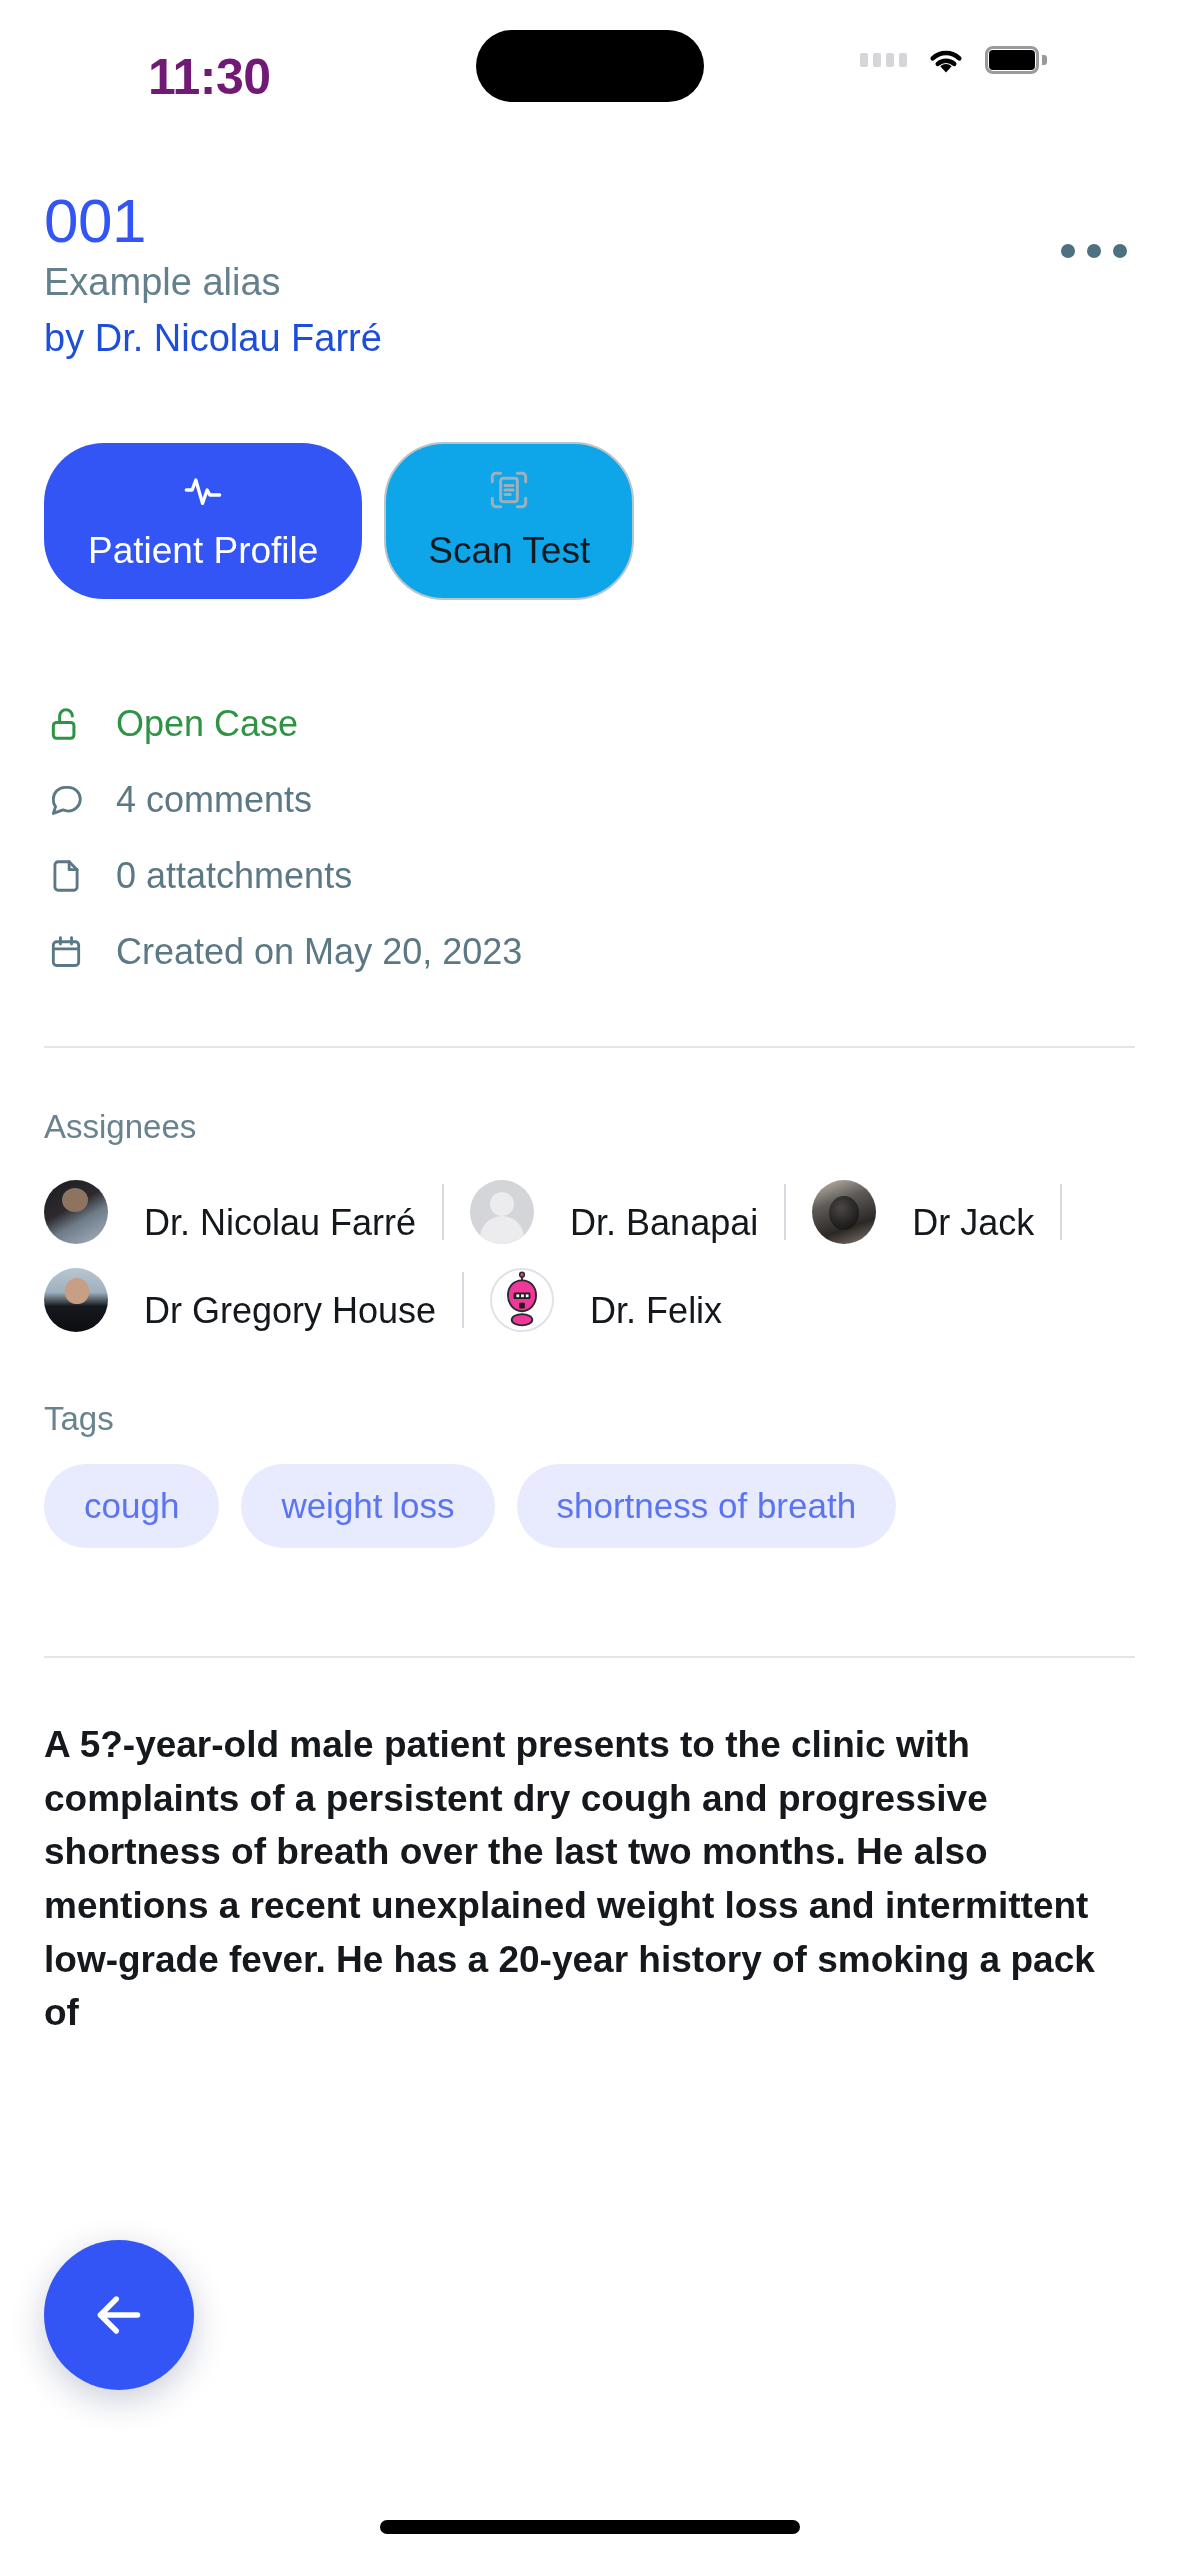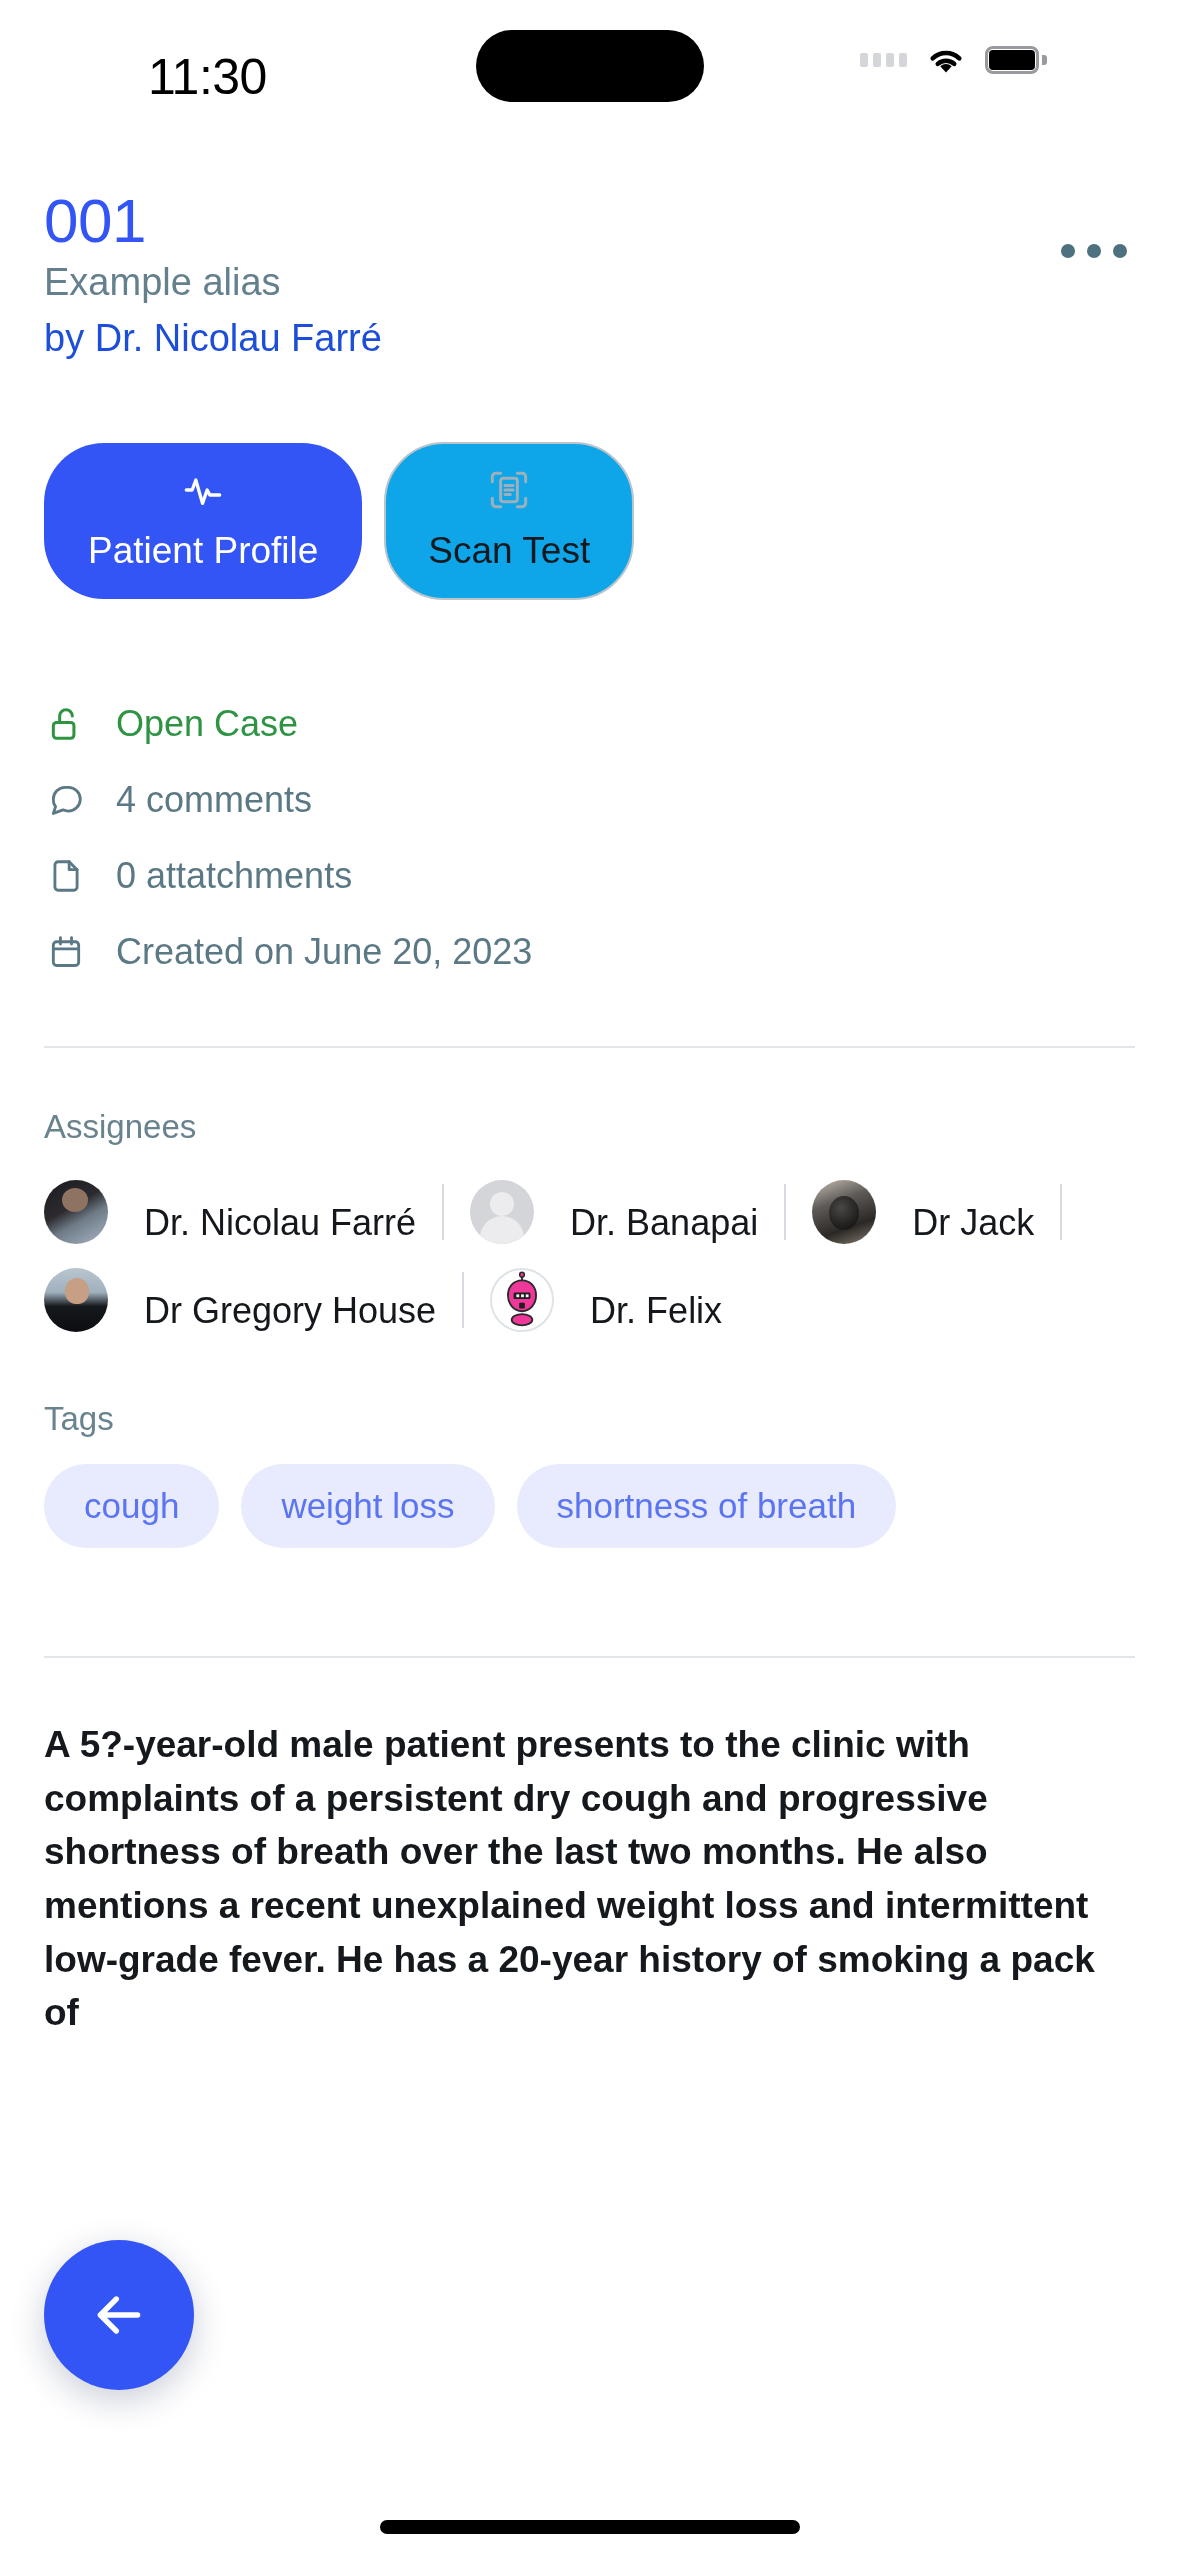--- a/index.html
+++ b/index.html
@@ -24,23 +24,23 @@
   .status-bar {
     position: relative;
     height: 170px;
     width: 100%;
   }
   .status-time {
     position: absolute;
     left: 148px;
     top: 48px;
     font-size: 50px;
-    font-weight: 400;
+    font-weight: 700;
     letter-spacing: -0.5px;
-    color: #000000;
+    color: #701a75;
     text-align: right;
   }
   .dynamic-island {
     position: absolute;
     left: 50%;
     transform: translateX(-50%);
     top: 30px;
     width: 228px;
     height: 72px;
     background: #000000;
@@ -405,21 +405,21 @@
 
       <div class="meta-row">
         <div class="ico">
           <svg width="38" height="38" viewBox="0 0 24 24">
             <g stroke="#5b7885" stroke-width="1.8" fill="none" stroke-linecap="round" stroke-linejoin="round">
               <rect x="4" y="5.5" width="16" height="15" rx="2"></rect>
               <path d="M4 10h16M8.5 3v4M15.5 3v4"></path>
             </g>
           </svg>
         </div>
-        <div class="txt">Created on June 20, 2023</div>
+        <div class="txt">Created on May 20, 2023</div>
       </div>
 
     </div>
 
     <div class="divider"></div>
 
     <div class="section-label">Assignees</div>
     <div class="assignees">
 
       <div class="assignee">

